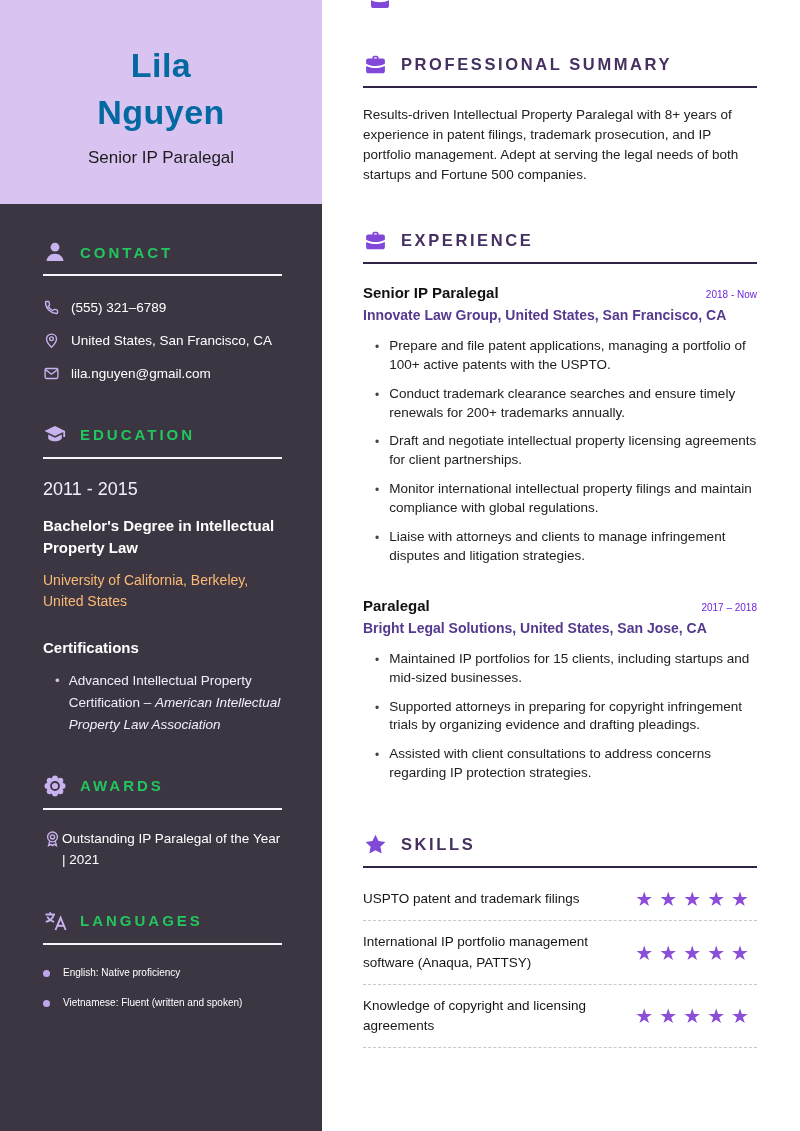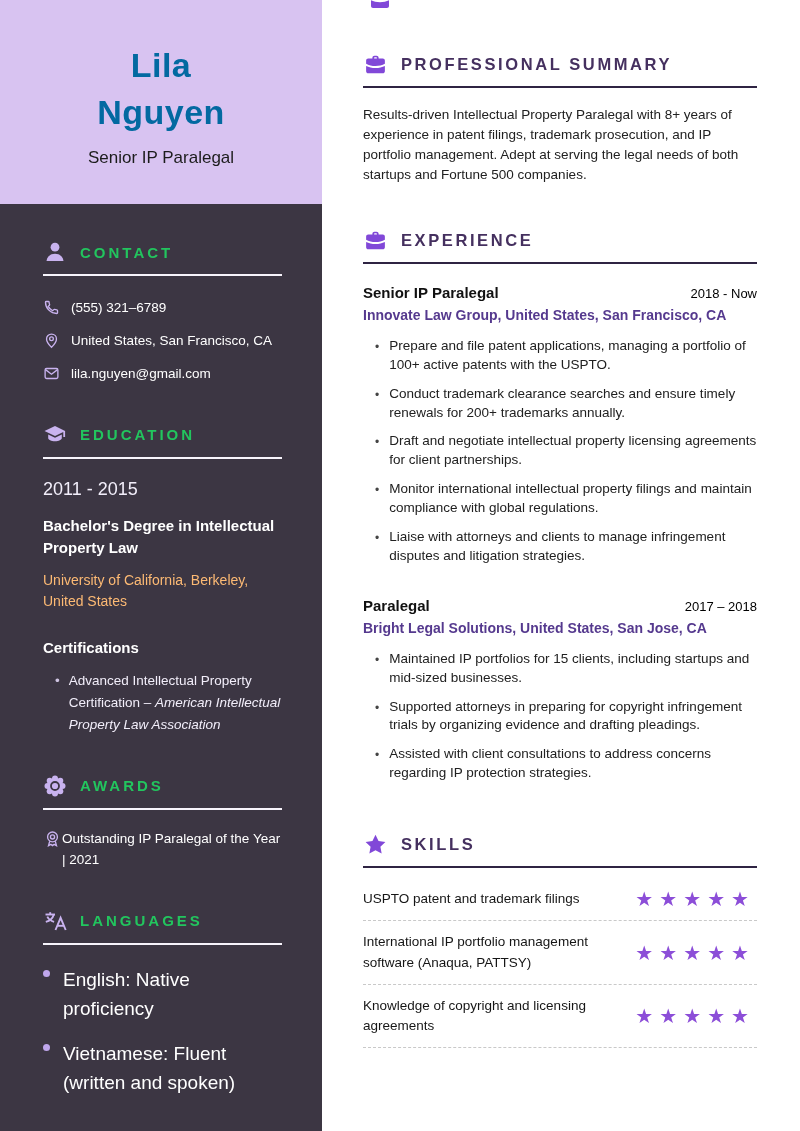--- a/index.html
+++ b/index.html
@@ -29,39 +29,39 @@
   .edu-school { margin-top:10px; font-size:14px; line-height:1.55; color:#fdba74; }
   .cert-head { margin-top:26px; font-size:15px; font-weight:bold; }
   .cert-item { margin-top:14px; display:flex; gap:9px; font-size:13.5px; line-height:1.62; color:#f2eefa; padding-left:12px; }
   .cert-item .bullet { color:#cfc4e2; }
   .cert-item em { font-style:italic; }
 
   .award-item { margin-top:18px; display:flex; font-size:13.5px; line-height:1.6; }
   .award-item .aicon { width:19px; height:19px; flex:0 0 19px; margin-top:1px; }
 
   .lang-list { margin-top:20px; }
-  .lang-item { display:flex; gap:13px; margin-bottom:15px; font-size:19px; line-height:1.55; }
+  .lang-item { display:flex; gap:13px; margin-bottom:15px; font-size:10px; line-height:1.55; }
   .lang-item .dot { width:7px; height:7px; border-radius:50%; background:#BFA6EC; flex:0 0 7px; margin-top:5px; }
 
   
   .main { flex:1; position:relative; padding:10px 43px 0 41px; }
   .clipped-icon { position:absolute; top:-13px; left:46px; width:24px; height:24px; }
   .main-section { }
   .main-head { display:flex; align-items:center; gap:13px; }
   .main-head .hicon { width:25px; height:25px; flex:0 0 25px; }
   .main-head .hlabel { color:#45305F; font-weight:bold; font-size:16.5px; letter-spacing:2.6px; }
   .main-rule { border-bottom:2px solid #2F2443; margin-top:9px; }
 
   .summary-text { margin-top:17px; font-size:13.5px; line-height:1.48; color:#212121; }
 
   .job { margin-top:20px; }
   .job + .job { margin-top:31px; }
   .job-head { display:flex; justify-content:space-between; align-items:baseline; }
   .job-role { font-size:15px; font-weight:900; color:#111; }
-  .job-dates { font-size:13px; color:#000000; }
+  .job-dates { font-size:10px; color:#6d28d9; }
   .job-company { margin-top:6px; font-size:14px; font-weight:bold; color:#55398E; }
   .job-bullets { margin-top:14px; }
   .jbullet { display:flex; gap:10px; font-size:13.5px; line-height:1.4; color:#212121; margin-bottom:10px; padding-left:12px; }
   .jbullet .bullet { color:#444; font-size:12px; margin-top:2px; }
 
   .skills-list { margin-top:10px; }
   .skill-row { display:flex; justify-content:space-between; align-items:center; gap:16px; padding:11px 2px 11px 0; border-bottom:1px dashed #c9c9c9; }
   .skill-label { font-size:13.5px; color:#161616; line-height:1.5; }
   .skill-stars { color:#8C4ED8; font-size:20px; letter-spacing:6px; white-space:nowrap; line-height:1; }
 

